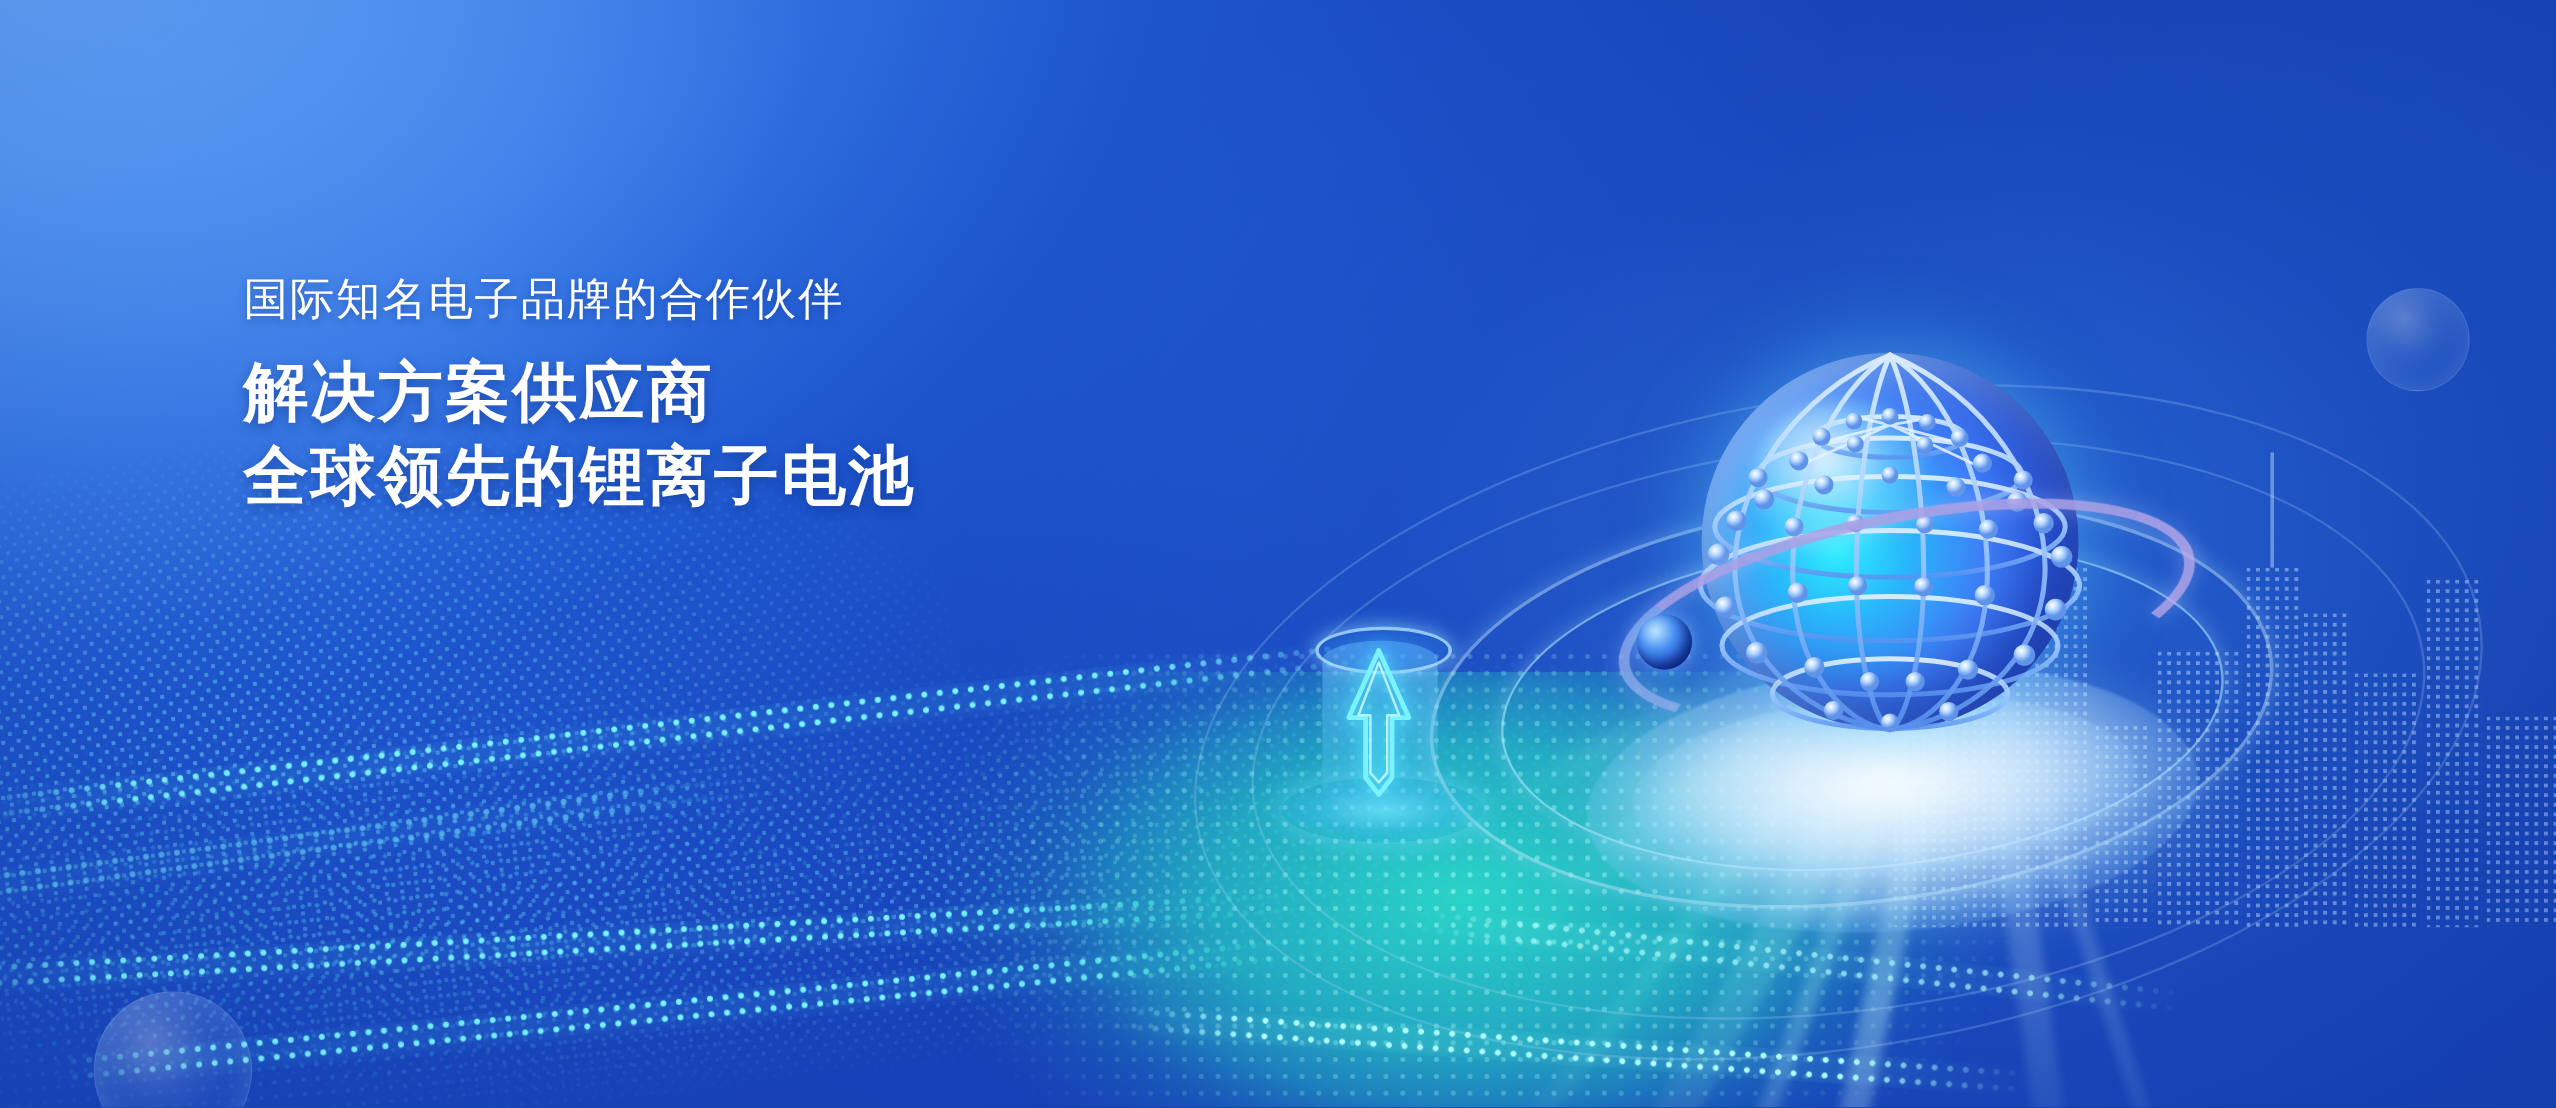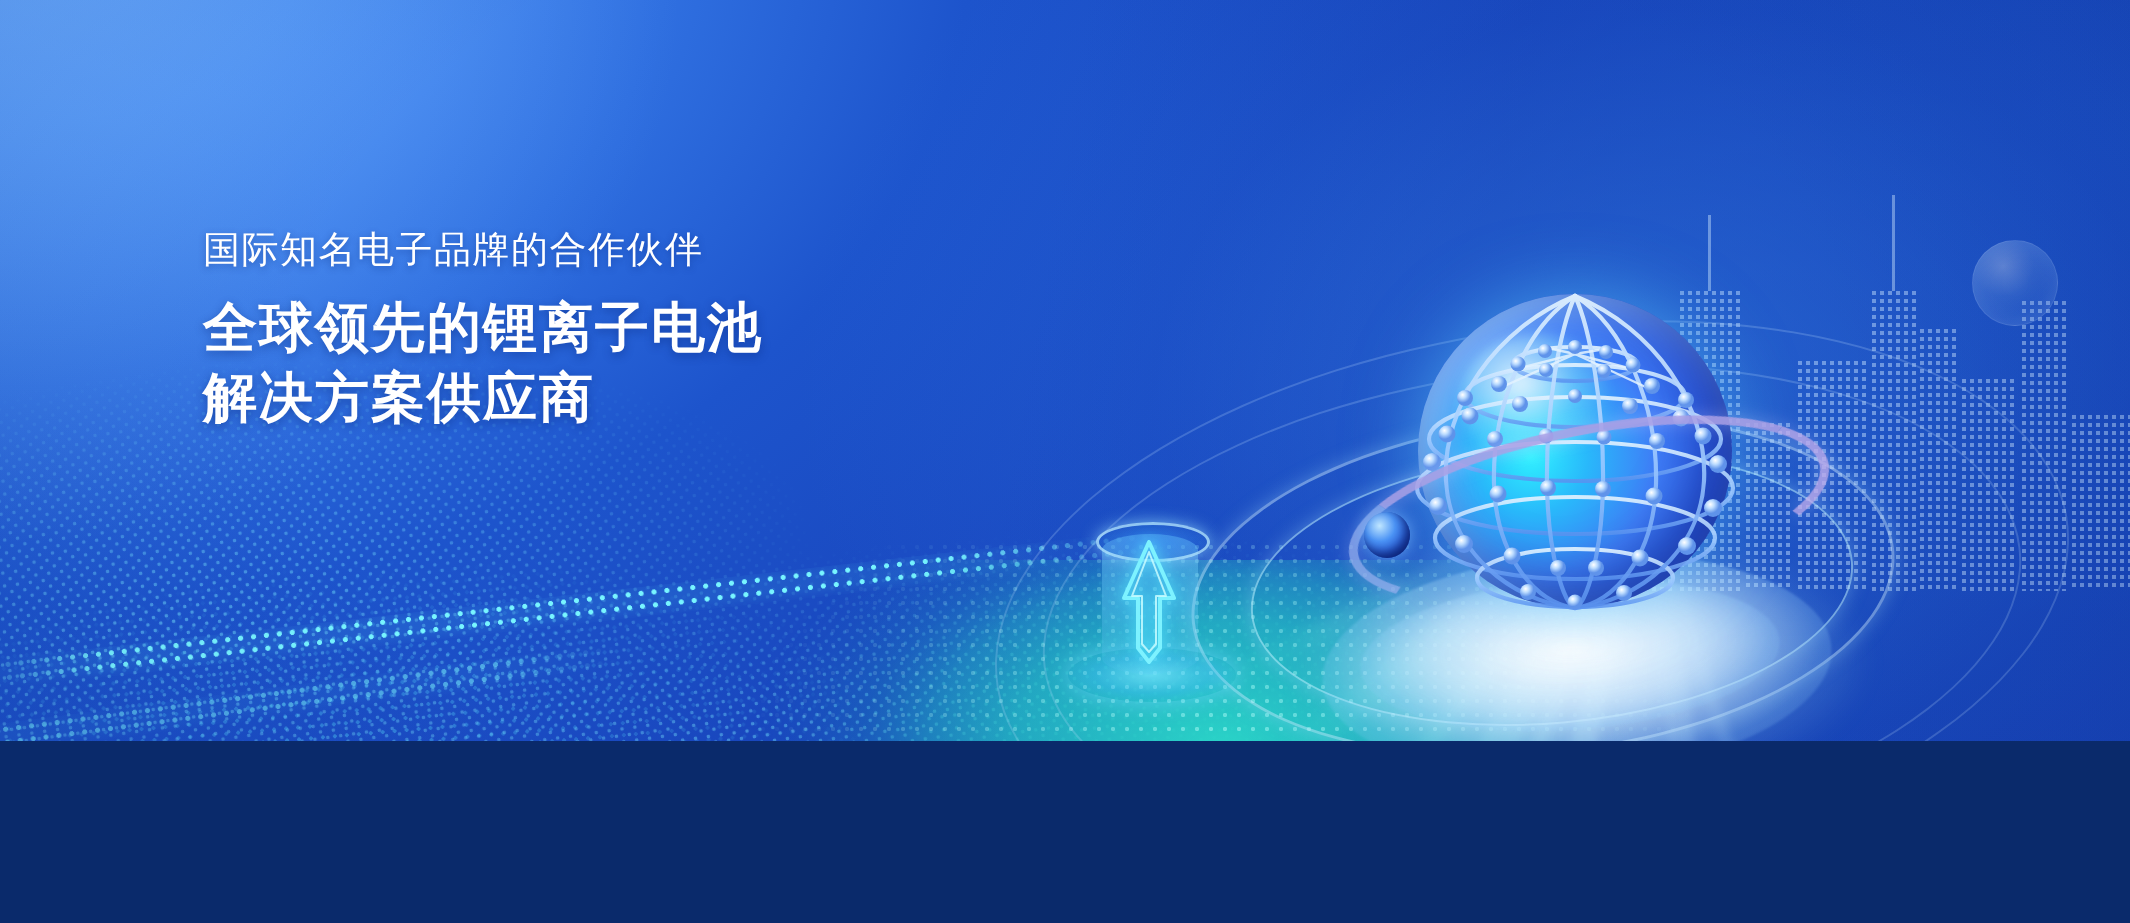--- a/index.html
+++ b/index.html
@@ -8,21 +8,21 @@
     padding: 0;
     background: #0a2a6b;
   }
   body {
     font-family: "Liberation Sans", "DejaVu Sans", sans-serif;
   }
 
   .banner {
     position: relative;
     width: 2130px;
-    height: 741px;
+    height: 923px;
     overflow: hidden;
     background: #1a5fd0;
   }
 
   
   .sky-base {
     position: absolute;
     inset: 0;
     background:
       radial-gradient(ellipse 1500px 1100px at 2% -10%, #63a4fb 0%, #4e92f5 18%, #2f6fe0 42%, #1d54cc 62%, #1741b8 100%),
@@ -452,18 +452,18 @@
   </svg>
 
   <div class="bubble" style="left:1972px;top:240px;width:84px;height:84px;"></div>
   <div class="bubble" style="left:78px;top:826px;width:130px;height:130px;"></div>
 
   <div class="vignette"></div>
 
   <div class="copy">
     <p class="eyebrow">国际知名电子品牌的合作伙伴</p>
     <h1 class="headline">
+      <span>解决方案供应商</span>
       <span>全球领先的锂离子电池</span>
-      <span>解决方案供应商</span>
     </h1>
   </div>
 
 </div>
 
 </body></html>

